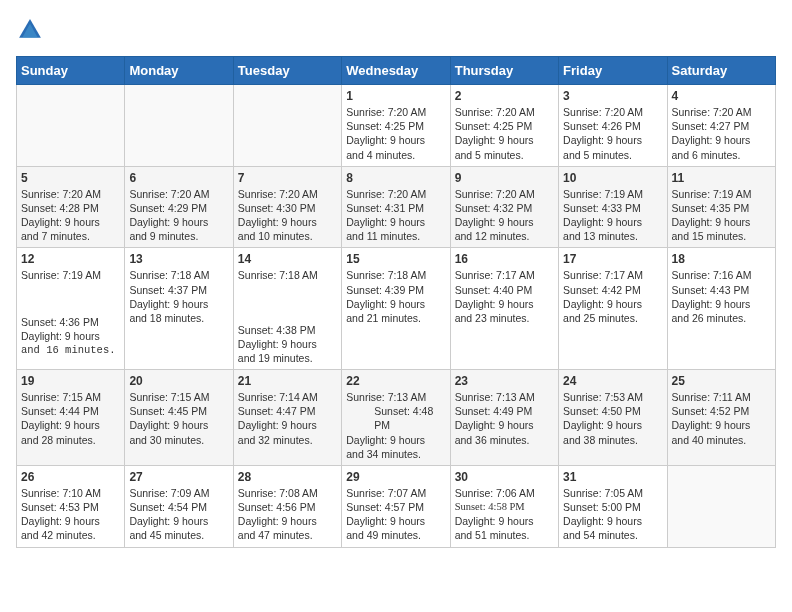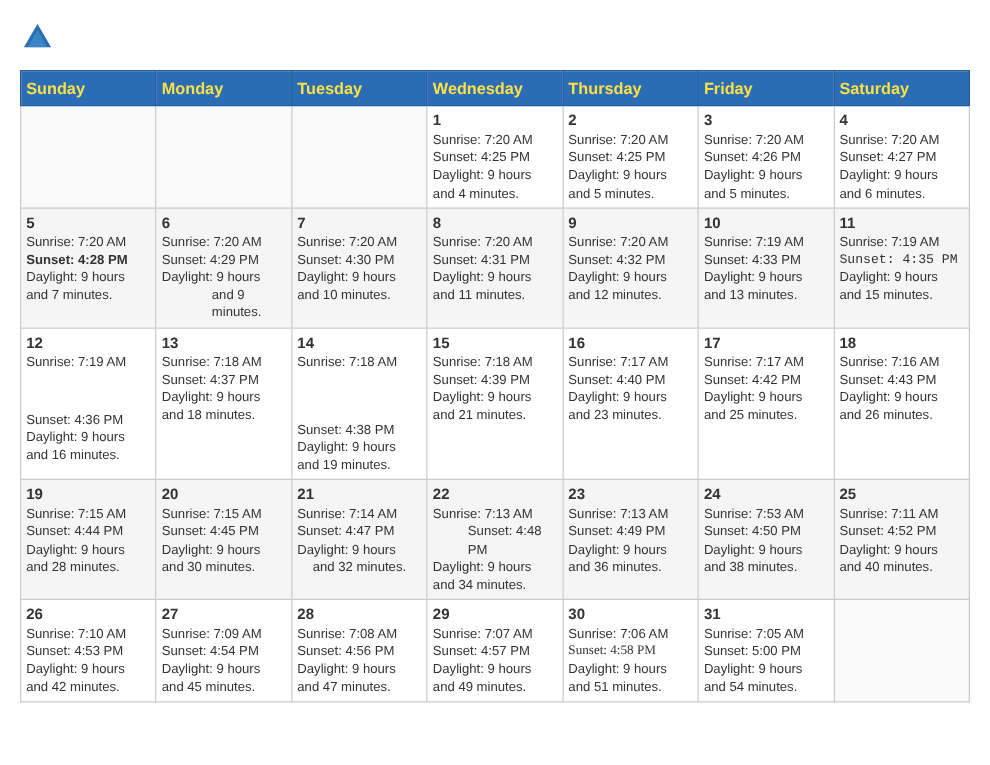--- a/index.html
+++ b/index.html
@@ -47,21 +47,21 @@
       font-size: 15px;
       color: #444;
     }
     table {
       width: 100%;
       border-collapse: collapse;
       table-layout: fixed;
     }
     thead th {
       background: #2a6db5;
-      color: #fde047;
+      color: #ffffff;
       font-size: 13px;
       font-weight: bold;
       padding: 6px 4px;
       text-align: left;
       border: 1px solid #2060a0;
     }
     tbody td {
       border: 1px solid #ccc;
       vertical-align: top;
       padding: 4px 4px;
@@ -148,30 +148,30 @@
           <span style="display: block; line-height: 1.35;">Sunrise: 7:20 AM</span>
           <span style="display: block; line-height: 1.35;">Sunset: 4:27 PM</span>
           <span style="display: block; line-height: 1.35;">Daylight: 9 hours</span>
           <span style="display: block; line-height: 1.35;">and 6 minutes.</span>
         </td>
       </tr>
       <tr>
         <td>
           <span class="day-num">5</span>
           <span style="display: block; line-height: 1.35;">Sunrise: 7:20 AM</span>
-          <span style="display: block; line-height: 1.35; font-weight: bold;">Sunset: 4:28 PM</span>
+          <span style="display: block; line-height: 1.35;">Sunset: 4:28 PM</span>
           <span style="display: block; line-height: 1.35;">Daylight: 9 hours</span>
           <span style="display: block; line-height: 1.35;">and 7 minutes.</span>
         </td>
         <td>
           <span class="day-num">6</span>
           <span style="display: block; line-height: 1.35;">Sunrise: 7:20 AM</span>
           <span style="display: block; line-height: 1.35;">Sunset: 4:29 PM</span>
           <span style="display: block; line-height: 1.35;">Daylight: 9 hours</span>
-          <span style="display: block; line-height: 1.35; margin-left: 40px;">and 9 minutes.</span>
+          <span style="display: block; line-height: 1.35;">and 9 minutes.</span>
         </td>
         <td>
           <span class="day-num">7</span>
           <span style="display: block; line-height: 1.35;">Sunrise: 7:20 AM</span>
           <span style="display: block; line-height: 1.35;">Sunset: 4:30 PM</span>
           <span style="display: block; line-height: 1.35;">Daylight: 9 hours</span>
           <span style="display: block; line-height: 1.35;">and 10 minutes.</span>
         </td>
         <td>
           <span class="day-num">8</span>
@@ -190,32 +190,32 @@
         <td>
           <span class="day-num">10</span>
           <span style="display: block; line-height: 1.35;">Sunrise: 7:19 AM</span>
           <span style="display: block; line-height: 1.35;">Sunset: 4:33 PM</span>
           <span style="display: block; line-height: 1.35;">Daylight: 9 hours</span>
           <span style="display: block; line-height: 1.35;">and 13 minutes.</span>
         </td>
         <td>
           <span class="day-num">11</span>
           <span style="display: block; line-height: 1.35;">Sunrise: 7:19 AM</span>
-          <span style="display: block; line-height: 1.35; font-family: Liberation Mono, monospace;">Sunset: 4:35 PM</span>
+          <span style="display: block; line-height: 1.35;">Sunset: 4:35 PM</span>
           <span style="display: block; line-height: 1.35;">Daylight: 9 hours</span>
           <span style="display: block; line-height: 1.35;">and 15 minutes.</span>
         </td>
       </tr>
       <tr>
         <td>
           <span class="day-num">12</span>
           <span style="display: block; line-height: 1.35;">Sunrise: 7:19 AM</span>
           <span style="display: block; line-height: 1.35; margin-top: 32px;">Sunset: 4:36 PM</span>
           <span style="display: block; line-height: 1.35;">Daylight: 9 hours</span>
-          <span style="display: block; line-height: 1.35;">and 16 minutes.</span>
+          <span style="display: block; line-height: 1.35; font-family: Liberation Mono, monospace;">and 16 minutes.</span>
         </td>
         <td>
           <span class="day-num">13</span>
           <span style="display: block; line-height: 1.35;">Sunrise: 7:18 AM</span>
           <span style="display: block; line-height: 1.35;">Sunset: 4:37 PM</span>
           <span style="display: block; line-height: 1.35;">Daylight: 9 hours</span>
           <span style="display: block; line-height: 1.35;">and 18 minutes.</span>
         </td>
         <td>
           <span class="day-num">14</span>
@@ -266,21 +266,21 @@
           <span style="display: block; line-height: 1.35;">Sunrise: 7:15 AM</span>
           <span style="display: block; line-height: 1.35;">Sunset: 4:45 PM</span>
           <span style="display: block; line-height: 1.35;">Daylight: 9 hours</span>
           <span style="display: block; line-height: 1.35;">and 30 minutes.</span>
         </td>
         <td>
           <span class="day-num">21</span>
           <span style="display: block; line-height: 1.35;">Sunrise: 7:14 AM</span>
           <span style="display: block; line-height: 1.35;">Sunset: 4:47 PM</span>
           <span style="display: block; line-height: 1.35;">Daylight: 9 hours</span>
-          <span style="display: block; line-height: 1.35; text-align: center;">and 32 minutes.</span>
+          <span style="display: block; line-height: 1.35;">and 32 minutes.</span>
         </td>
         <td>
           <span class="day-num">22</span>
           <span style="display: block; line-height: 1.35;">Sunrise: 7:13 AM</span>
           <span style="display: block; line-height: 1.35; margin-left: 28px;">Sunset: 4:48 PM</span>
           <span style="display: block; line-height: 1.35;">Daylight: 9 hours</span>
           <span style="display: block; line-height: 1.35;">and 34 minutes.</span>
         </td>
         <td>
           <span class="day-num">23</span>

